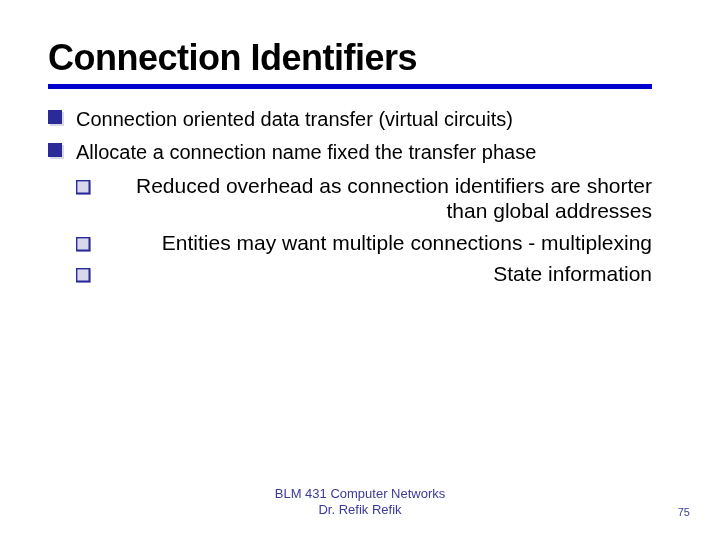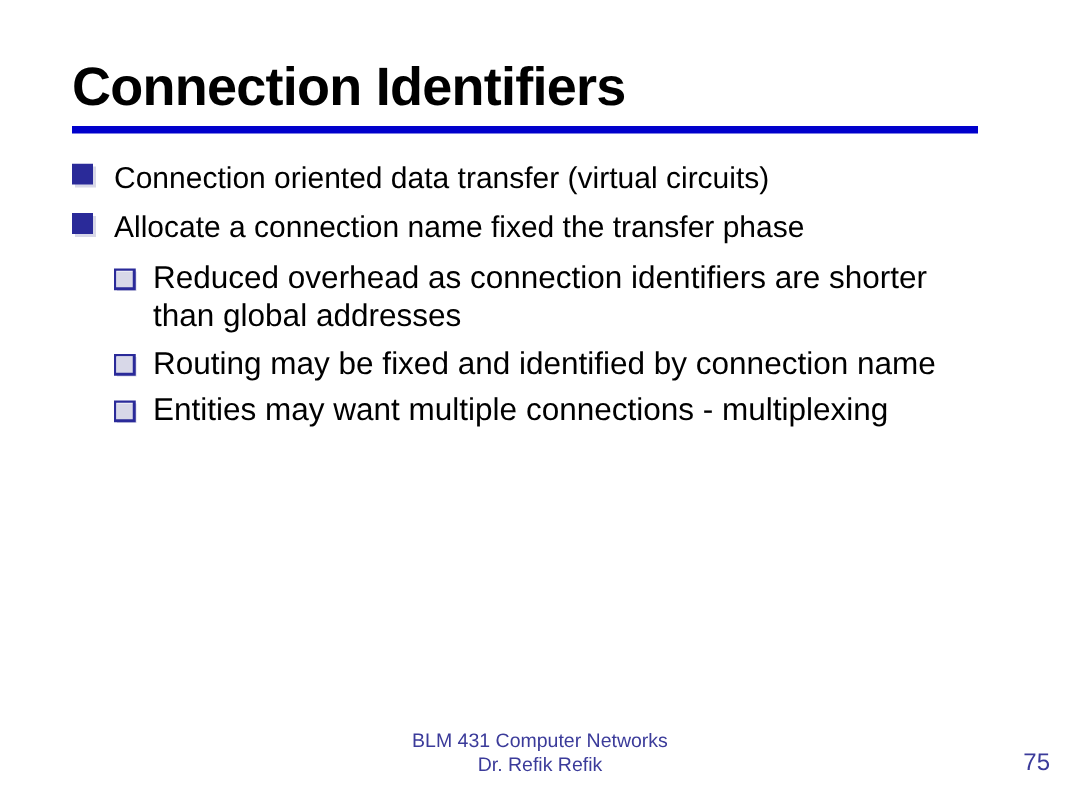--- a/index.html
+++ b/index.html
@@ -41,20 +41,21 @@
     position: absolute;
     left: 0;
     top: 2px;
     width: 18px;
     height: 18px;
   }
   .b2-group {
     list-style: none;
     padding-left: 28px;
     margin-top: 6px;
+    text-align: right;
   }
   .b2 {
     position: relative;
     padding-left: 26px;
     font-size: 21px;
     color: #000;
     line-height: 1.22;
     margin-bottom: 6px;
   }
   .b2 .marker {
@@ -70,22 +71,22 @@
     left: 0;
     right: 0;
     text-align: center;
     font-size: 13px;
     color: #3b3b9a;
     line-height: 1.25;
   }
   .pagenum {
     position: absolute;
     bottom: 22px;
-    right: 20px;
-    font-size: 16px;
+    right: 30px;
+    font-size: 11px;
     color: #3b3b9a;
   }
 </style>
 </head>
 <body>
 
 <div class="slide">
   <h1 class="title">Connection Identifiers</h1>
 
   <ul class="bullets">
@@ -119,30 +120,30 @@
       </span>
       <span>Reduced overhead as connection identifiers are shorter than global addresses</span>
     </li>
     <li class="b2">
       <span class="marker">
         <svg viewBox="0 0 16 16">
             <rect x="2" y="2" width="13" height="13" fill="#d8d8e8"></rect>
             <rect x="0.5" y="0.5" width="13" height="13" fill="none" stroke="#2a2a99" stroke-width="2"></rect>
           </svg>
       </span>
-      <span>Routing may be fixed and identified by connection name</span>
+      <span>Entities may want multiple connections - multiplexing</span>
     </li>
     <li class="b2">
       <span class="marker">
         <svg viewBox="0 0 16 16">
             <rect x="2" y="2" width="13" height="13" fill="#d8d8e8"></rect>
             <rect x="0.5" y="0.5" width="13" height="13" fill="none" stroke="#2a2a99" stroke-width="2"></rect>
           </svg>
       </span>
-      <span>Entities may want multiple connections - multiplexing</span>
+      <span>State information</span>
     </li>
   </ul>
 </div>
 
 <div class="footer">
   <div>BLM 431 Computer Networks</div>
   <div>Dr. Refik Refik</div>
 </div>
 <div class="pagenum">75</div>
 

